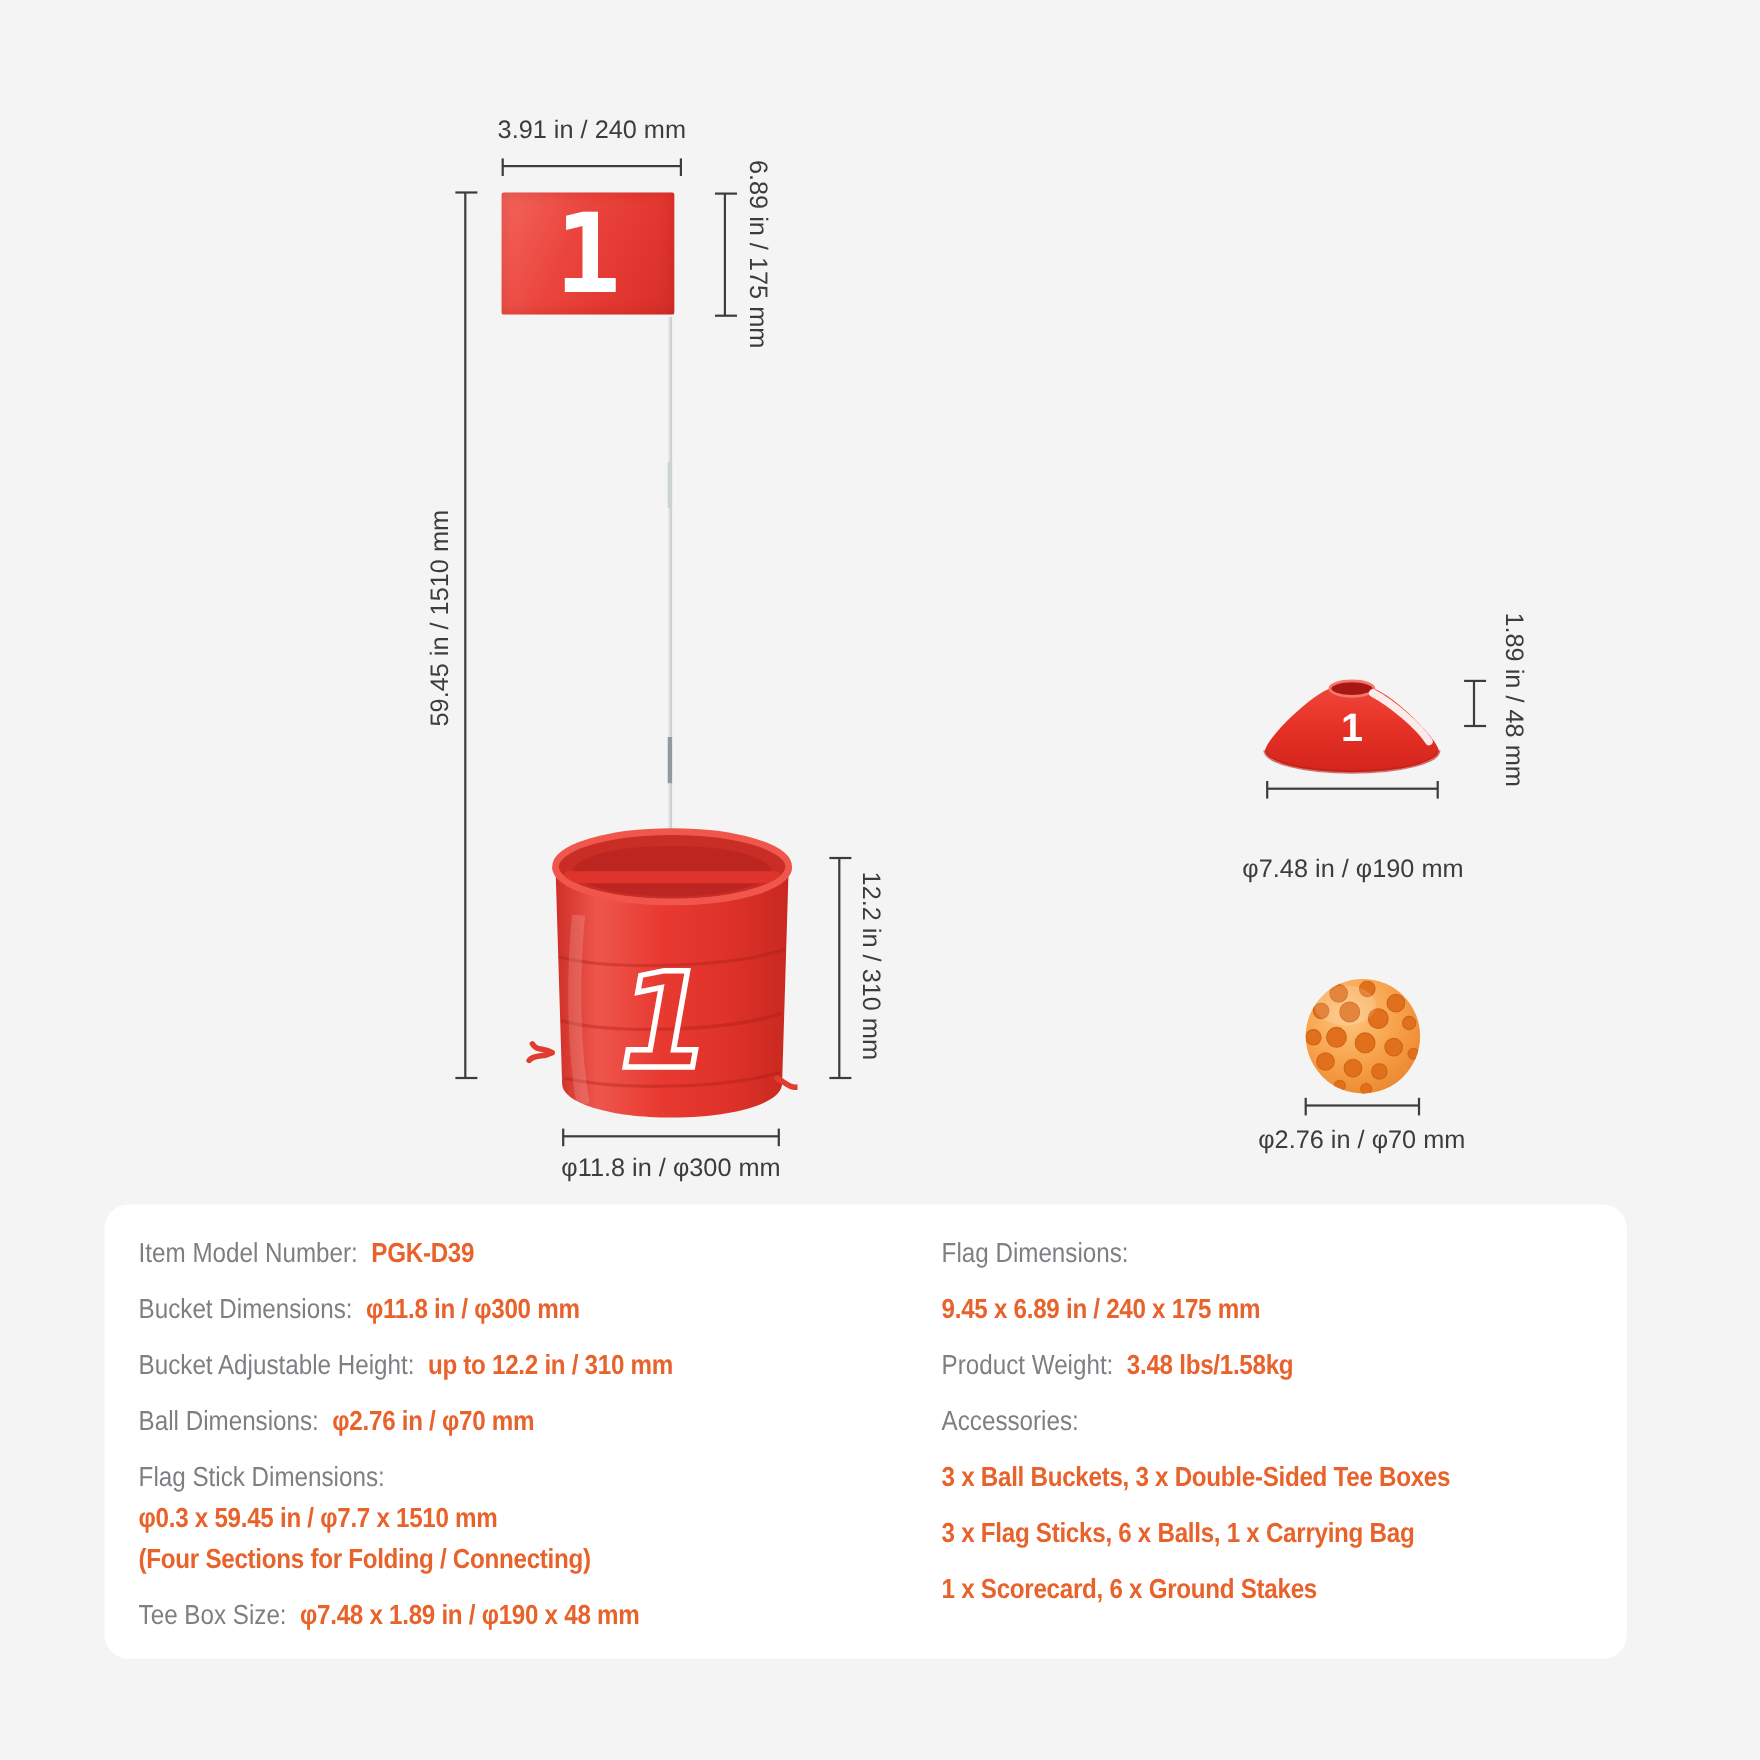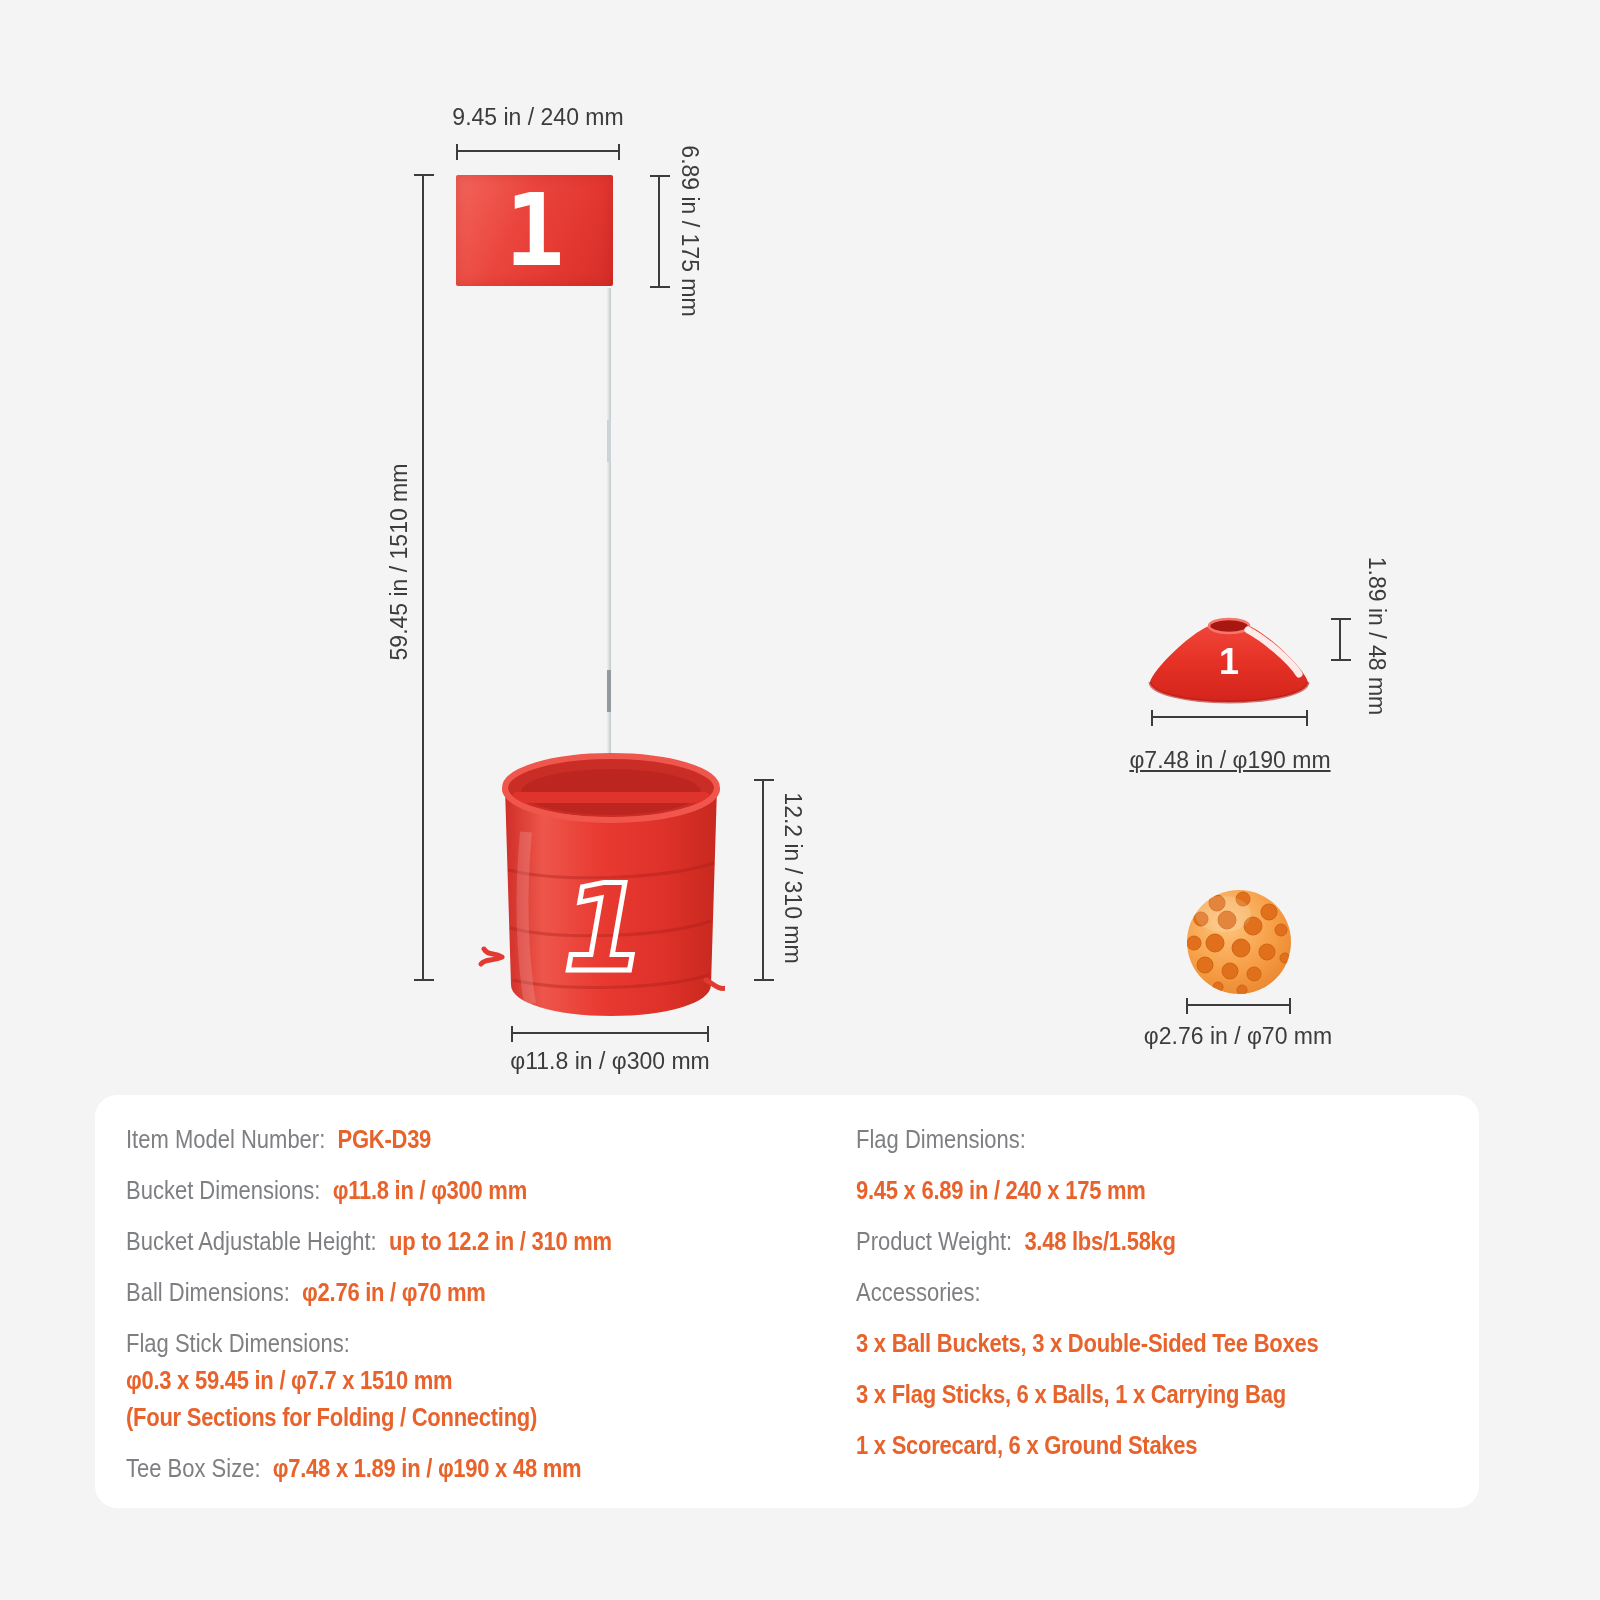--- a/index.html
+++ b/index.html
@@ -58,21 +58,21 @@
   <div class="flag">
     <div class="flag-number">1</div>
   </div>
 
   <div class="pole">
     <div class="pole-joint j1"></div>
     <div class="pole-joint j2"></div>
   </div>
 
   <div class="dim-h" style="left:457px;top:150px;width:162px;"></div>
-  <div class="dim-label" style="left:428px;top:104px;">9.45 in / 240 mm</div>
+  <div class="dim-label" style="left:428px;top:104px;">3.91 in / 240 mm</div>
 
   <div class="dim-v" style="left:658px;top:176px;height:111px;"></div>
   <div class="dim-label rot-cw" style="left:580px;top:218px;">6.89 in / 175 mm</div>
 
   <div class="dim-v" style="left:422px;top:175px;height:805px;"></div>
   <div class="dim-label rot-ccw" style="left:289px;top:549px;">59.45 in / 1510 mm</div>
 
   <svg class="product-svg" style="left:475px;top:752px;" width="250" height="270" viewBox="-25 0 250 270">
     <defs>
       <linearGradient id="bgrad" x1="0" y1="0" x2="1" y2="0">
@@ -122,21 +122,21 @@
     <path d="M5,74 A79,20 0 0 0 163,74" fill="none" stroke="#b81c15" stroke-width="3" stroke-opacity="0.6"></path>
     <ellipse cx="84" cy="18" rx="20" ry="7" fill="#a81812" stroke="#f8776d" stroke-width="2.5"></ellipse>
     <path d="M103,22 C120,31 145,52 154,66" fill="none" stroke="#ffffff" stroke-opacity="0.9" stroke-width="7" stroke-linecap="round"></path>
     <text x="84" y="66" text-anchor="middle" font-family="Liberation Sans, DejaVu Sans, sans-serif" font-size="36" font-weight="bold" fill="#ffffff">1</text>
   </svg>
 
   <div class="dim-v" style="left:1339px;top:619px;height:41px;"></div>
   <div class="dim-label rot-cw" style="left:1267px;top:623px;">1.89 in / 48 mm</div>
 
   <div class="dim-h" style="left:1152px;top:716px;width:155px;"></div>
-  <div class="dim-label" style="left:1120px;top:747px;text-decoration:underline;">φ7.48 in / φ190 mm</div>
+  <div class="dim-label" style="left:1120px;top:776px;">φ7.48 in / φ190 mm</div>
 
   <svg class="product-svg" style="left:1185px;top:888px;" width="108" height="108" viewBox="0 0 108 108">
     <defs>
       <radialGradient id="rgrad" cx="0.38" cy="0.32" r="0.8">
         <stop offset="0" stop-color="#fdc67e"></stop>
           <stop offset="0.55" stop-color="#f7a049"></stop>
           <stop offset="1" stop-color="#e8832a"></stop>
       </radialGradient>
       <clipPath id="ballclip">
           <circle cx="54" cy="54" r="52"></circle>

